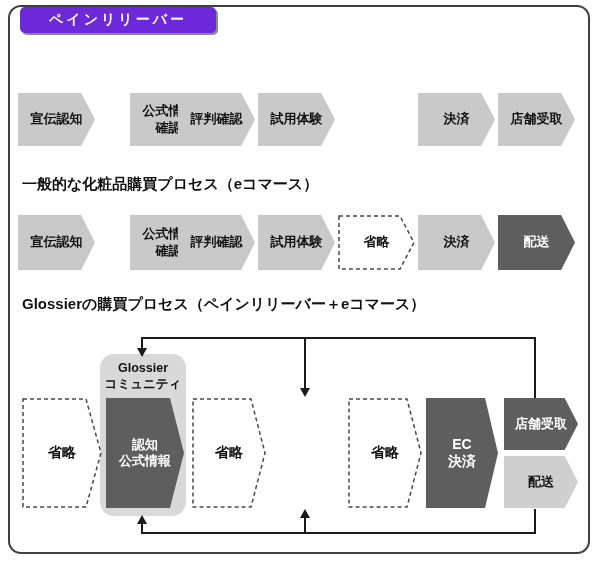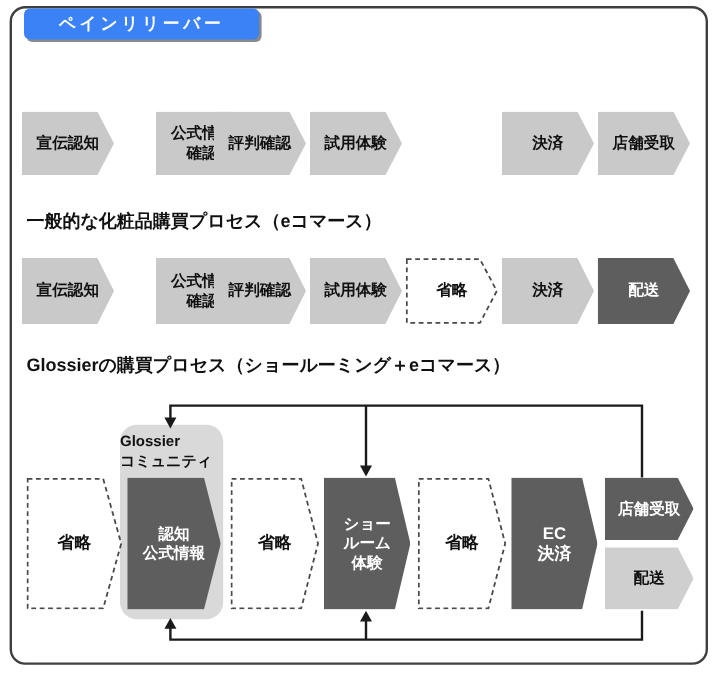--- a/index.html
+++ b/index.html
@@ -6,21 +6,21 @@
   .page{
     position:relative;width:600px;height:563px;overflow:hidden;
     font-family:"Liberation Sans",sans-serif;color:#111;background:#fff;
   }
   .outer-box{
     position:absolute;left:8px;top:5px;width:582px;height:549px;
     border:2px solid #3f3f3f;border-radius:13px;background:#fff;box-sizing:border-box;
   }
   .badge{
     position:absolute;left:20px;top:7px;width:196px;height:26px;z-index:5;
-    background:#3b82f6;border-radius:5px;box-shadow:2px 2px 0 rgba(40,40,40,.55);
+    background:#6d28d9;border-radius:5px;box-shadow:2px 2px 0 rgba(40,40,40,.55);
     display:flex;align-items:center;justify-content:center;
     color:#fff;font-size:14px;font-weight:bold;letter-spacing:3px;
   }
   .heading{
     position:absolute;left:22px;font-size:15px;font-weight:bold;color:#111;white-space:nowrap;
   }
   .h1{top:53px;}  .h2{top:175px;}  .h3{top:295px;}
   .step{
     position:absolute;display:flex;align-items:center;justify-content:center;
     box-sizing:border-box;text-align:center;
@@ -35,21 +35,21 @@
   .dashed-wrap svg{position:absolute;left:0;top:0;}
   .dashed-wrap .lbl{
     position:absolute;left:0;top:0;width:100%;height:100%;
     display:flex;align-items:center;justify-content:center;
   }
   .community{
     position:absolute;left:100px;top:354px;width:86px;height:162px;
     background:#d9d9d9;border-radius:14px;
   }
   .community .lbl{
-    position:absolute;top:7px;left:0;width:100%;
+    position:absolute;top:7px;left:0;width:100%;text-align:center;
     font-size:12.5px;font-weight:bold;color:#111;line-height:1.25;white-space:pre-line;
   }
   .connectors{position:absolute;left:0;top:0;z-index:6;pointer-events:none;}
   
   .r1{top:93px;height:53px;}
   .r2{top:215px;height:55px;}
   .c1{left:18px;width:77px;justify-content:center;} .c2{left:98px;width:77px;margin-left:32px;} .c3{left:178px;width:77px;}
   .c4{left:258px;width:77px;text-align:center;} .c5{left:338px;width:77px;} .c6{left:418px;width:77px;}
   .c7{left:498px;width:77px;}
   .b-row{top:398px;height:110px;}
@@ -104,21 +104,21 @@
     </svg>
     <div class="lbl">省略</div>
   </div>
   <div class="step pent light r2 c6">
       <div class="lbl">決済</div>
     </div>
   <div class="step pent dark r2 c7">
       <div class="lbl">配送</div>
     </div>
 
-  <div class="heading h3">Glossierの購買プロセス（ショールーミング＋eコマース）</div>
+  <div class="heading h3">Glossierの購買プロセス（ペインリリーバー＋eコマース）</div>
 
   <div class="community">
     <div class="lbl">Glossier
 コミュニティ</div>
   </div>
 
   <div class="dashed-wrap" style="left:22px;top:398px;width:80px;height:110px;">
     <svg width="80" height="110" viewBox="0 0 80 110">
       <polygon points="1,1 64,1 79,55 64,109 1,109" fill="#ffffff" stroke="#4a4a4a" stroke-width="1.5" stroke-dasharray="4 3"></polygon>
     </svg>
@@ -130,25 +130,20 @@
 公式情報</div>
   </div>
 
   <div class="dashed-wrap" style="left:192px;top:398px;width:74px;height:110px;">
     <svg width="74" height="110" viewBox="0 0 74 110">
       <polygon points="1,1 59,1 73,55 59,109 1,109" fill="#ffffff" stroke="#4a4a4a" stroke-width="1.5" stroke-dasharray="4 3"></polygon>
     </svg>
     <div class="lbl big">省略</div>
   </div>
 
-  <div class="step pent dark b-row" style="left:270px;width:72px;">
-    <div class="lbl">ショー
-ルーム
-体験</div>
-  </div>
 
   <div class="dashed-wrap" style="left:348px;top:398px;width:74px;height:110px;">
     <svg width="74" height="110" viewBox="0 0 74 110">
       <polygon points="1,1 59,1 73,55 59,109 1,109" fill="#ffffff" stroke="#4a4a4a" stroke-width="1.5" stroke-dasharray="4 3"></polygon>
     </svg>
     <div class="lbl big">省略</div>
   </div>
 
   <div class="step pent dark b-row" style="left:426px;width:72px;">
     <div class="lbl big">EC

